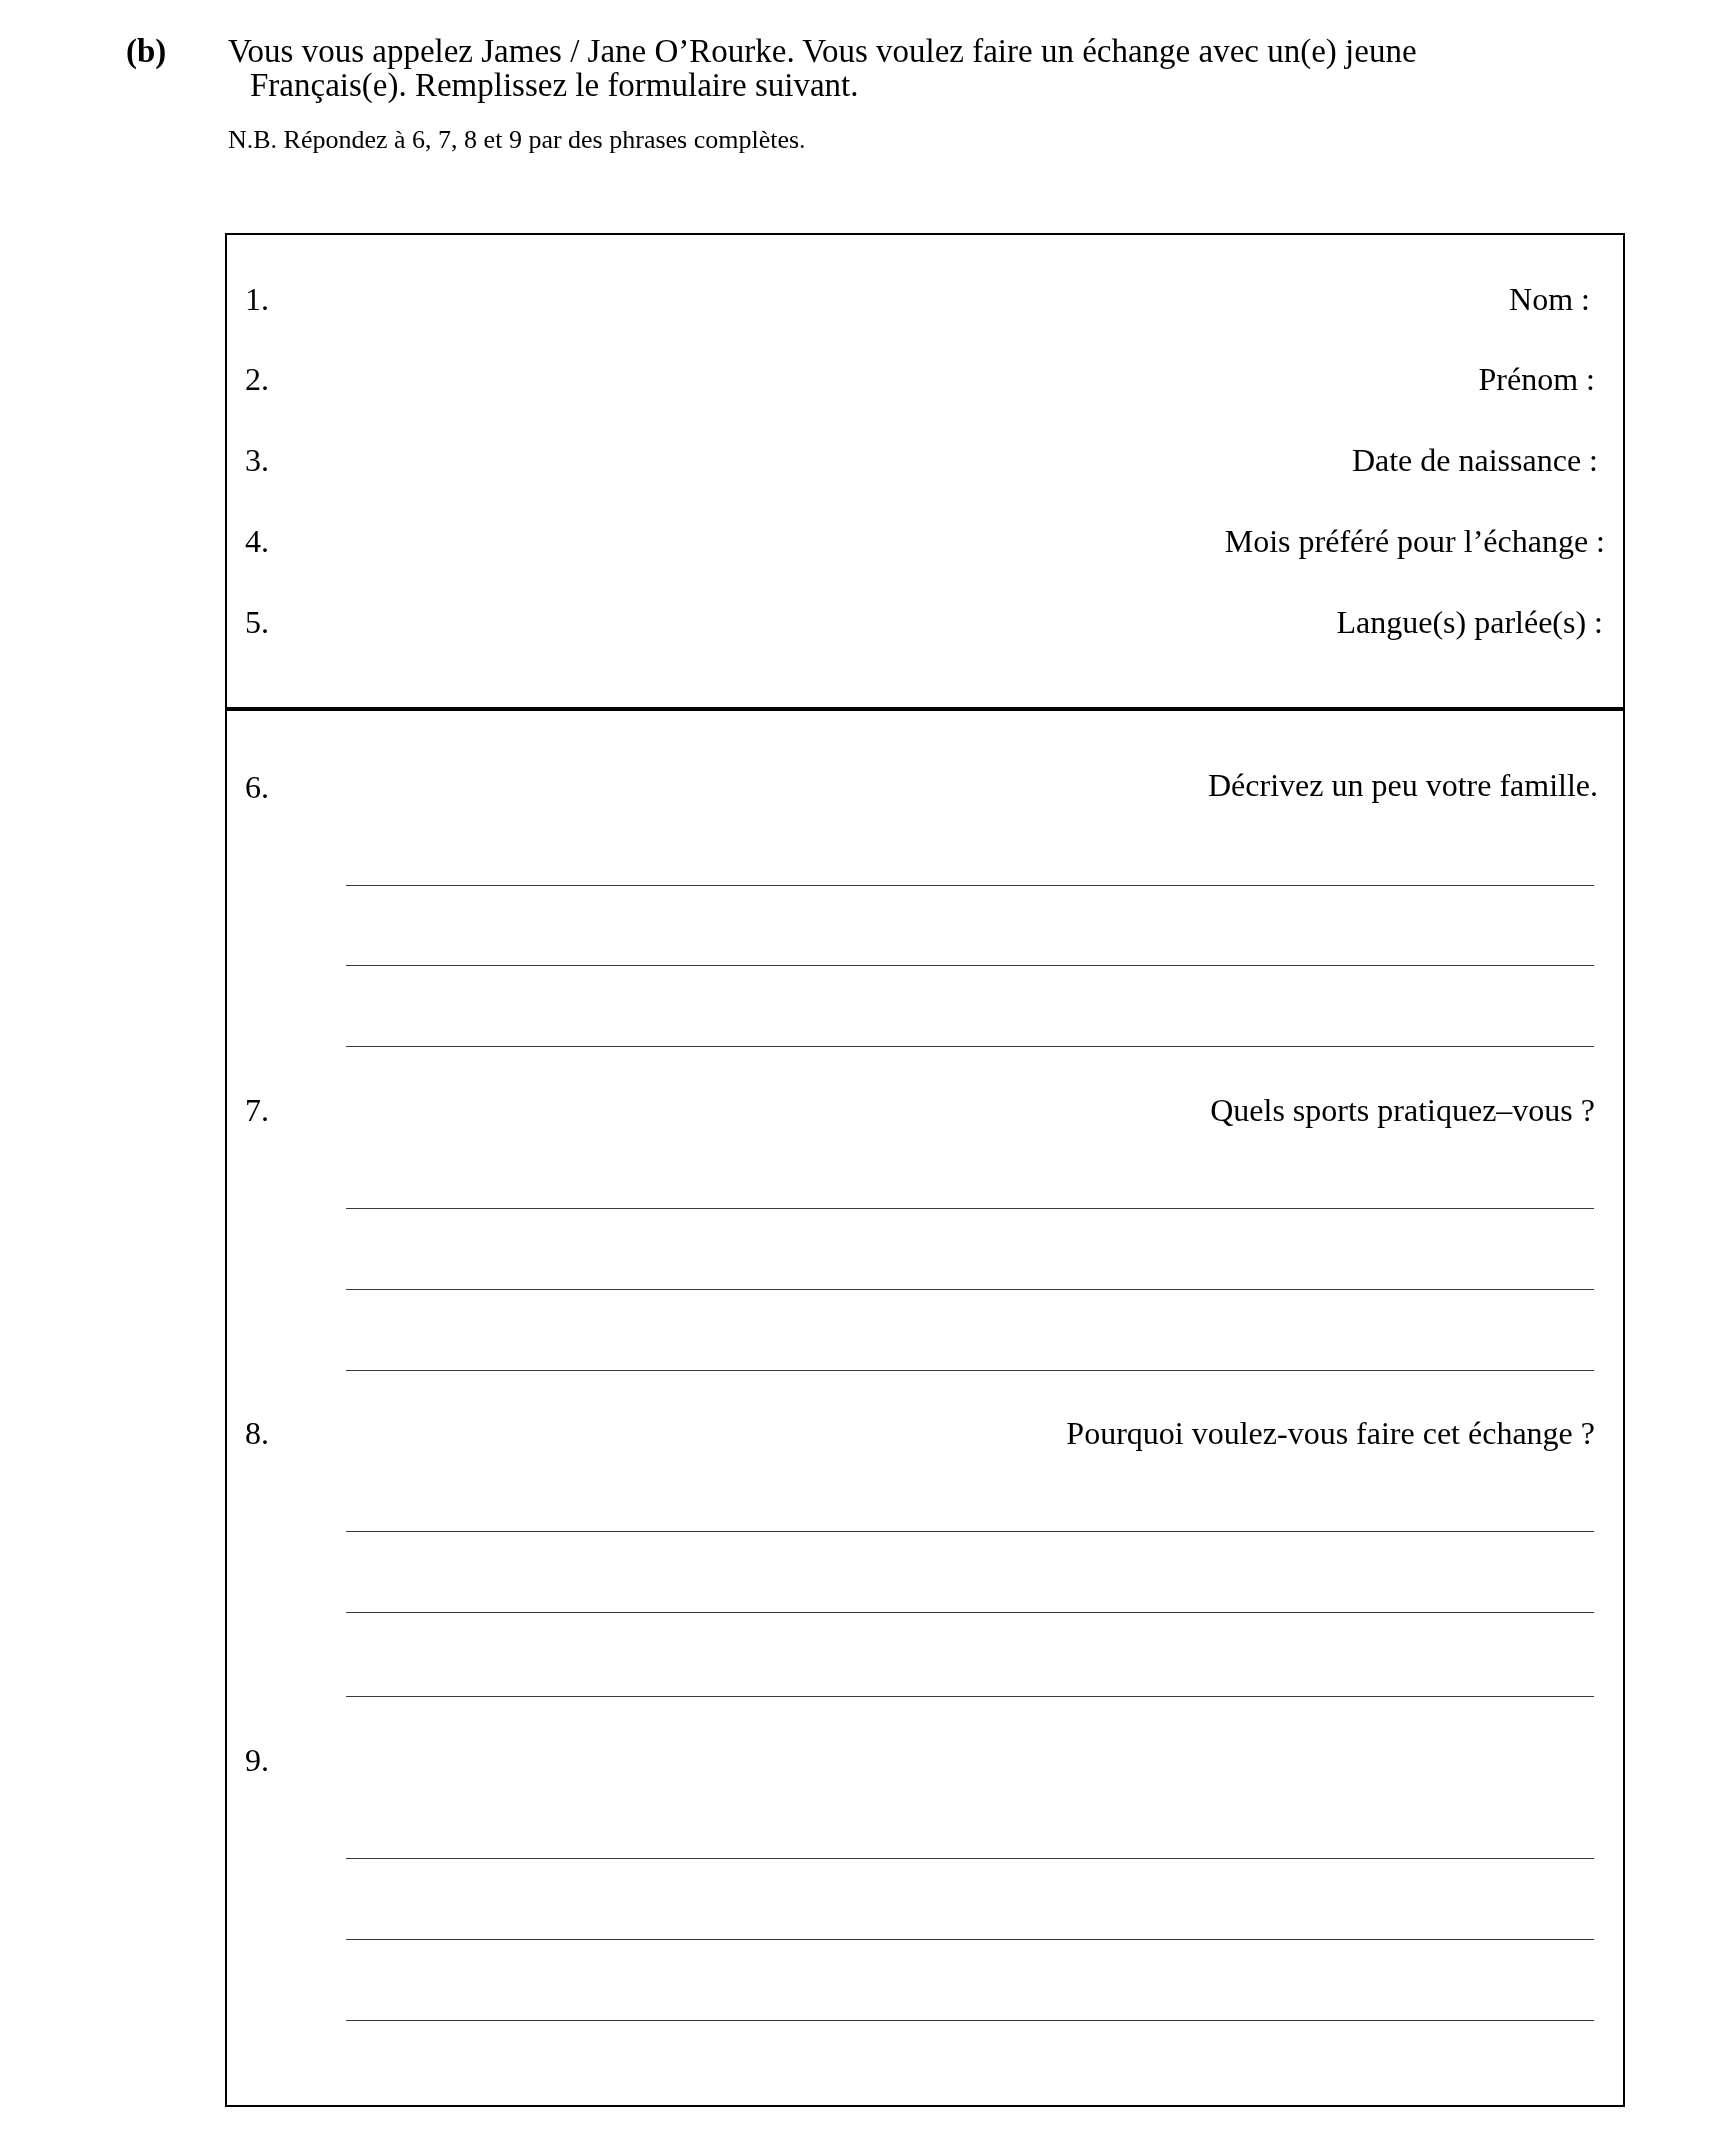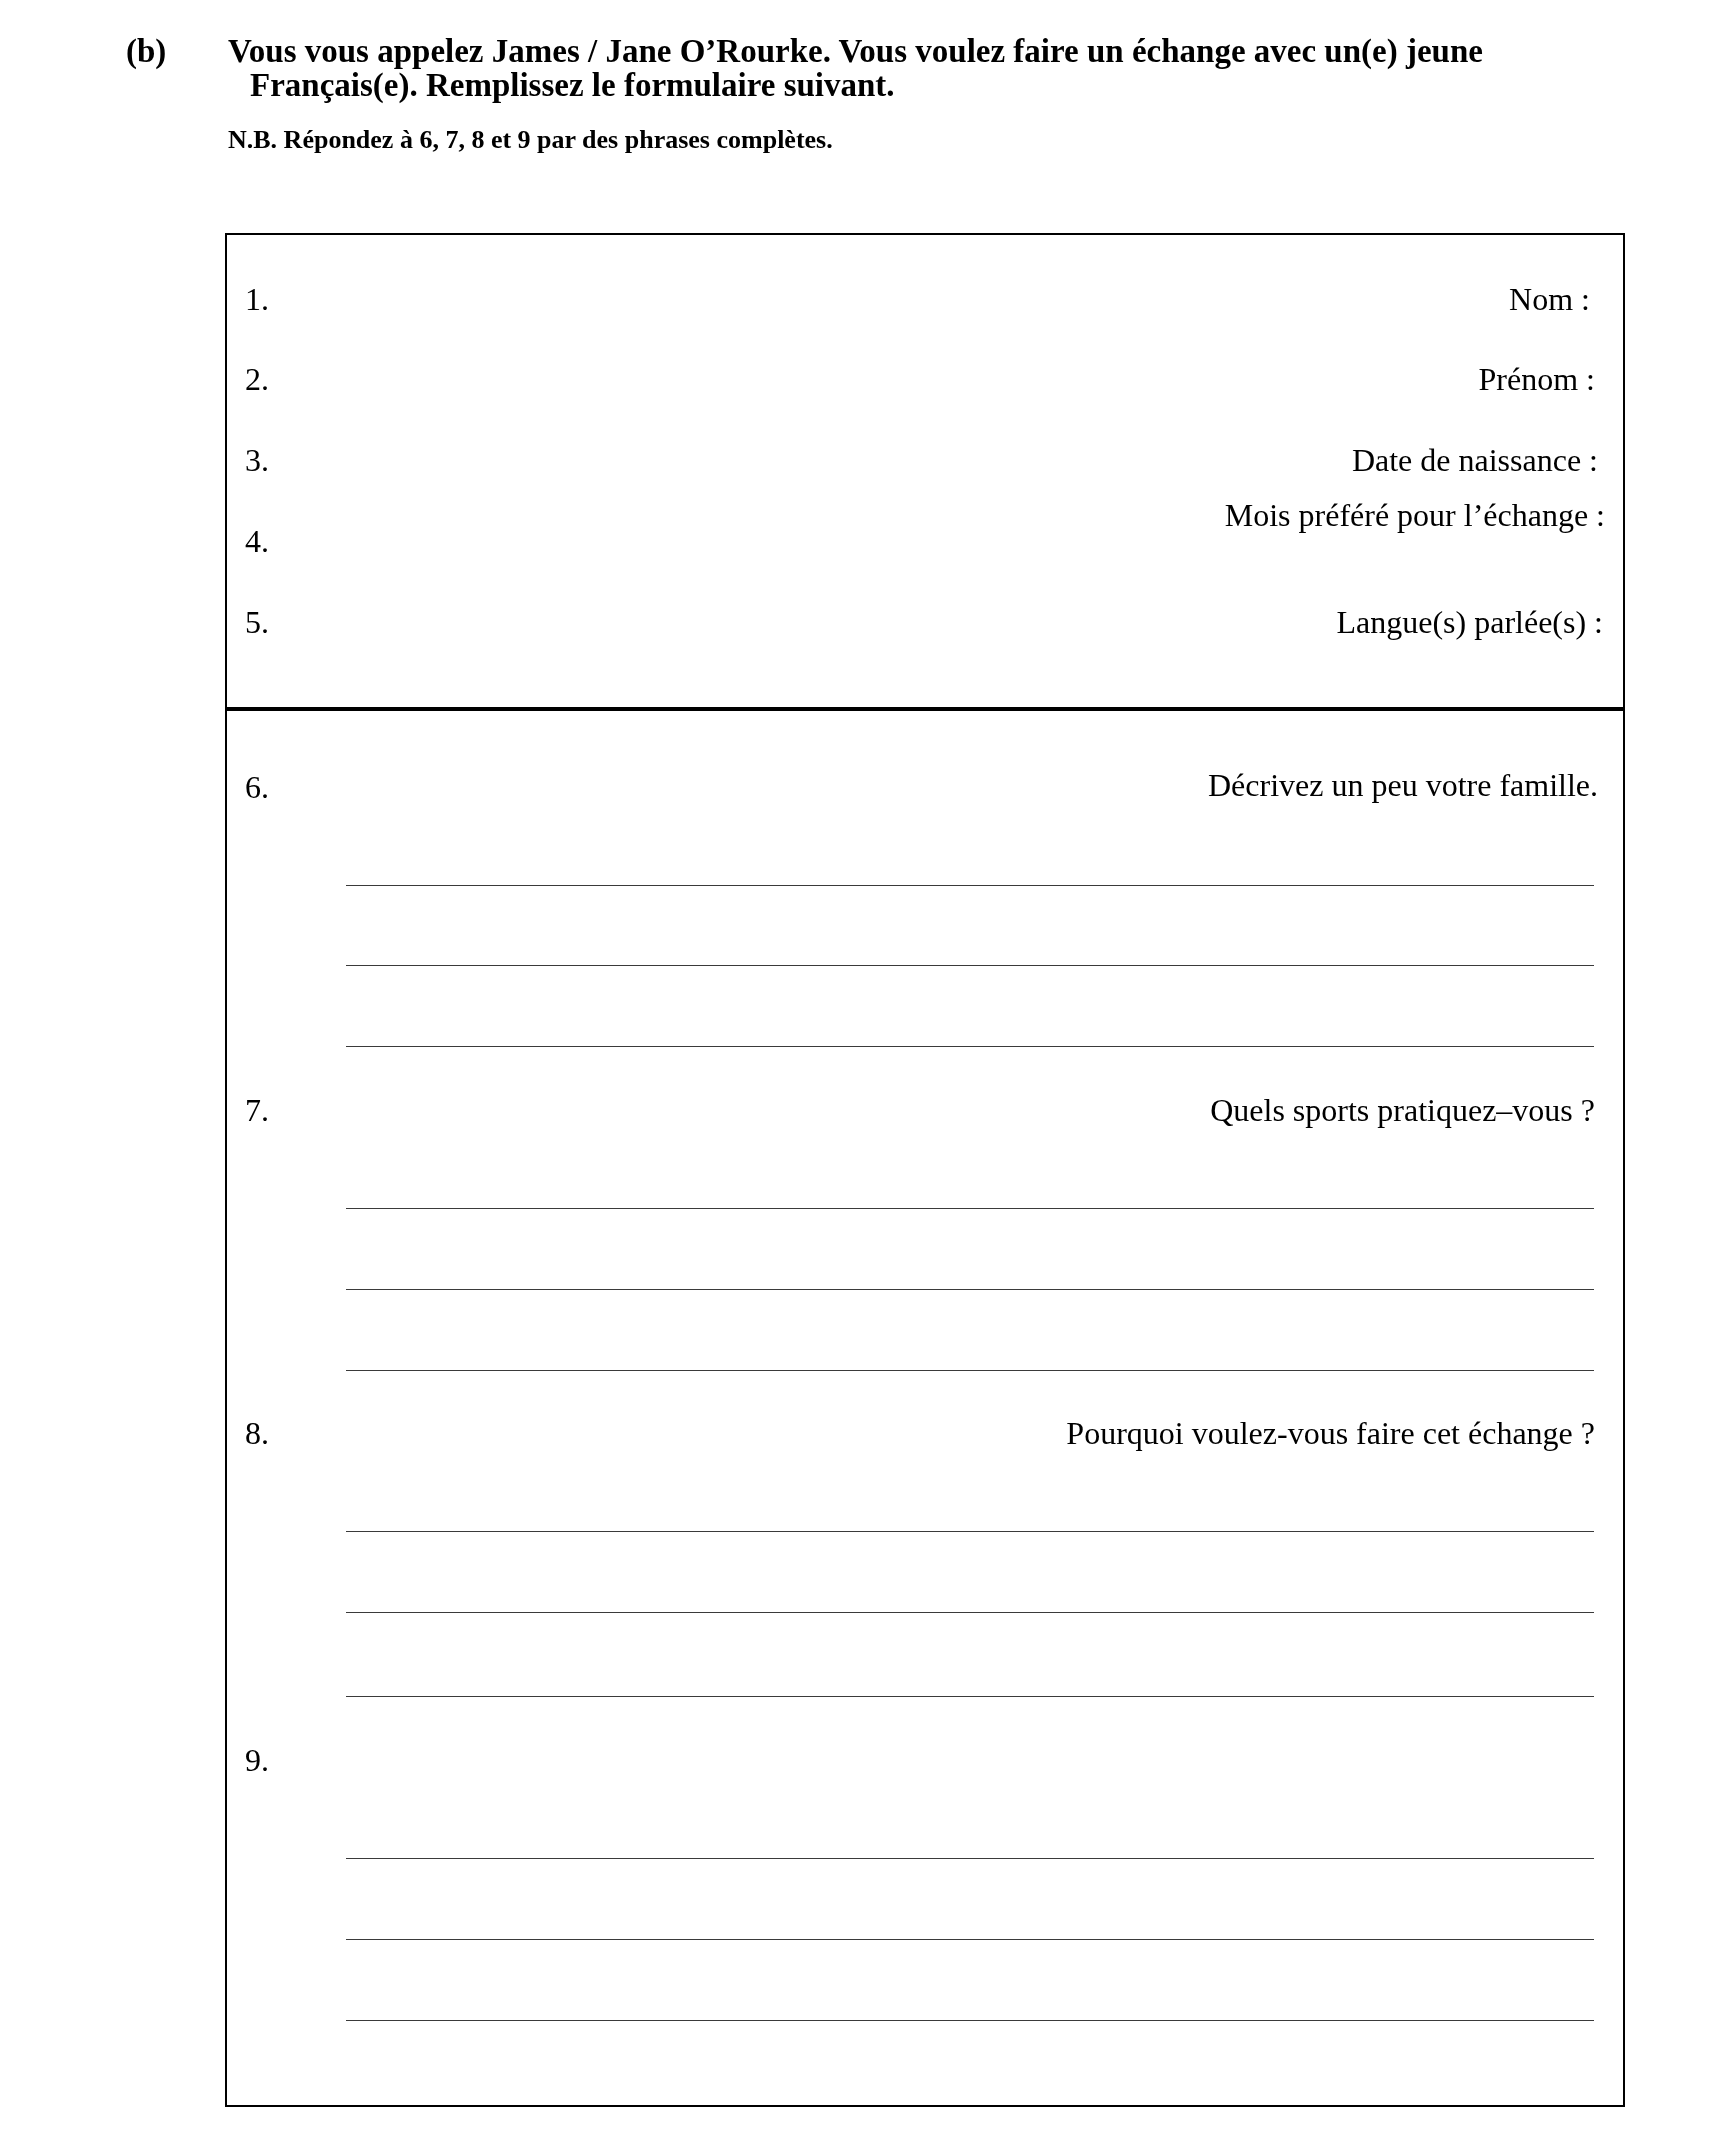--- a/index.html
+++ b/index.html
@@ -1,21 +1,21 @@
 <!DOCTYPE html>
 <html style="font-size:15px"><head>
   <meta charset="utf-8">
   <style>
     html, body { margin: 0; padding: 0; background: #ffffff; }
     body {
       width: 1729px; height: 2134px; position: relative; overflow: hidden;
       font-family: "Liberation Serif", "DejaVu Serif", serif;
       color: #000;
     }
-    .abs { position: absolute; white-space: nowrap; font-weight: bold; }
+    .abs { position: absolute; white-space: nowrap; }
     .part-label { left: 126px; top: 34px; font-size: 33px; font-weight: bold; line-height: 34px; }
     .intro { left: 228px; font-size: 33px; line-height: 34px; }
     .intro-1 { top: 34px; }
     .intro-2 { top: 68px; margin-left: 22px; }
     .nb { left: 228px; top: 123px; font-size: 26px; line-height: 34px; }
 
     .form-box {
       position: absolute; left: 225px; top: 233px;
       width: 1400px; height: 1874px;
       border: 2.9px solid #000; box-sizing: border-box;
@@ -58,21 +58,21 @@
     <span class="fill"></span>
   </div>
 
   <div class="num" style="top:441px">3.</div>
   <div class="row" style="top:441px; left:347px; width:1251px;text-align:center;">
     <span class="label">Date de naissance :</span>
     <span class="fill"></span>
   </div>
 
   <div class="num" style="top:522px">4.</div>
-  <div class="row" style="top:496px; left:347px; width:1258px;">
+  <div class="row" style="top:522px; left:347px; width:1258px;">
     <span class="label">Mois préféré pour l’échange :</span>
     <span class="fill"></span>
   </div>
 
   <div class="num" style="top:603px">5.</div>
   <div class="row" style="top:603px; left:347px; width:1256px;">
     <span class="label">Langue(s) parlée(s) :</span>
     <span class="fill"></span>
   </div>
 </div>

